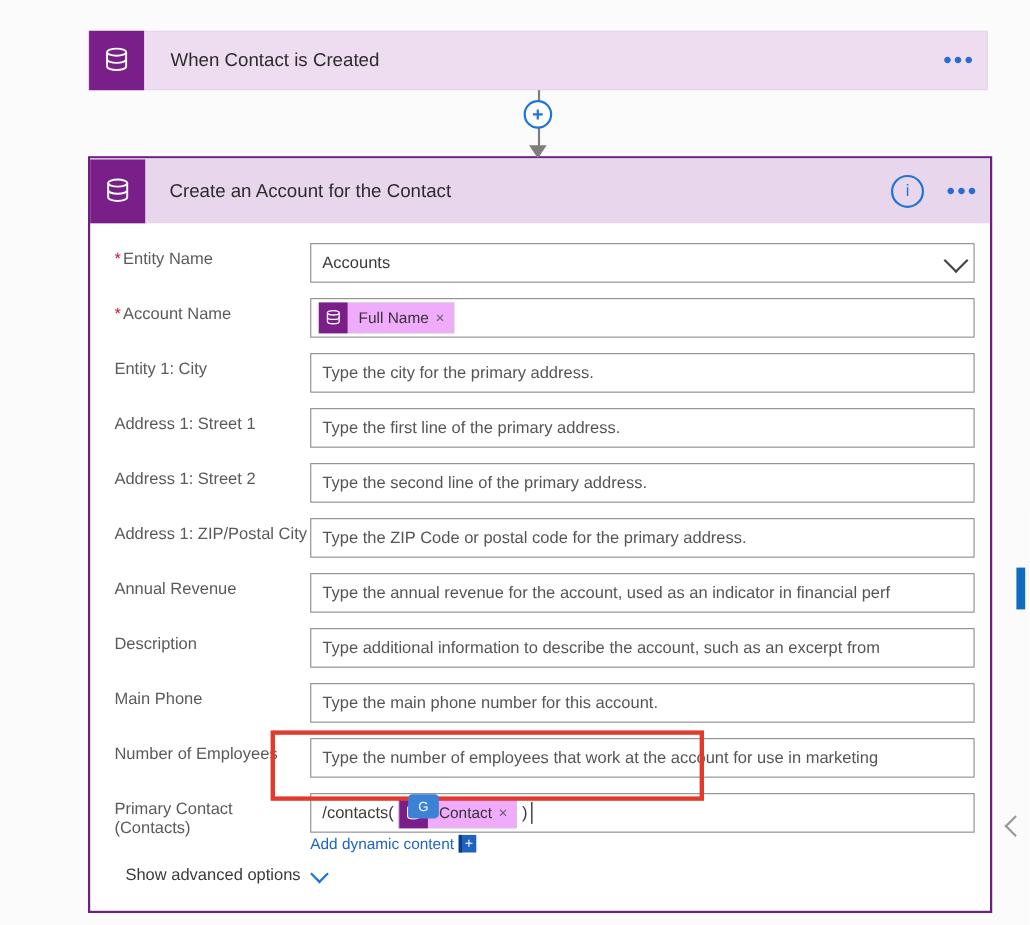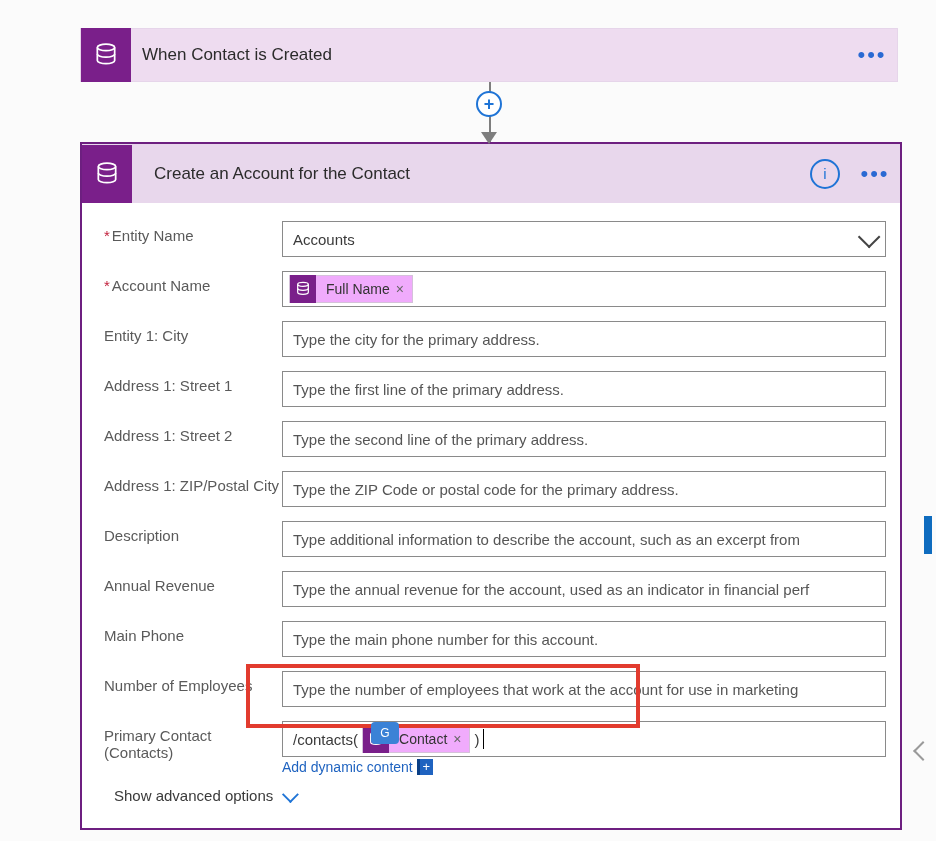--- a/index.html
+++ b/index.html
@@ -27,21 +27,21 @@
   }
   .trigger-icon {
     width: 50px; height: 54px;
     background: #7a1f8a;
     display:flex;align-items:center;justify-content:center;
     color:#fff;
   }
   .trigger-title {
     font-size: 17px;
     color: #2b2b2b;
-    padding-left: 11px;
+    padding-left: 24px;
     flex: 1;
   }
   .ellipsis {
     width: 50px; text-align: center;
     color: #2a6ad3;
     font-size: 22px;
     letter-spacing: 2px;
     cursor: pointer;
   }
 
@@ -313,26 +313,26 @@
       </div>
       <div class="row">
         <div class="label">Address 1: Street 2</div>
         <div class="control"><input class="textinput" placeholder="Type the second line of the primary address." style=""></div>
       </div>
       <div class="row">
         <div class="label">Address 1: ZIP/Postal City</div>
         <div class="control"><input class="textinput" placeholder="Type the ZIP Code or postal code for the primary address." style=""></div>
       </div>
       <div class="row">
+        <div class="label">Annual Revenue</div>
+        <div class="control"><input class="textinput" placeholder="Type the annual revenue for the account, used as an indicator in financial perf" style=""></div>
+      </div>
+      <div class="row">
         <div class="label">Description</div>
         <div class="control"><input class="textinput" placeholder="Type additional information to describe the account, such as an excerpt from " style=""></div>
-      </div>
-      <div class="row">
-        <div class="label">Annual Revenue</div>
-        <div class="control"><input class="textinput" placeholder="Type the annual revenue for the account, used as an indicator in financial perf" style=""></div>
       </div>
       <div class="row">
         <div class="label">Main Phone</div>
         <div class="control"><input class="textinput" placeholder="Type the main phone number for this account." style=""></div>
       </div>
       <div class="row">
         <div class="label">Number of Employees</div>
         <div class="control"><input class="textinput" placeholder="Type the number of employees that work at the account for use in marketing " style=""></div>
       </div>
 

